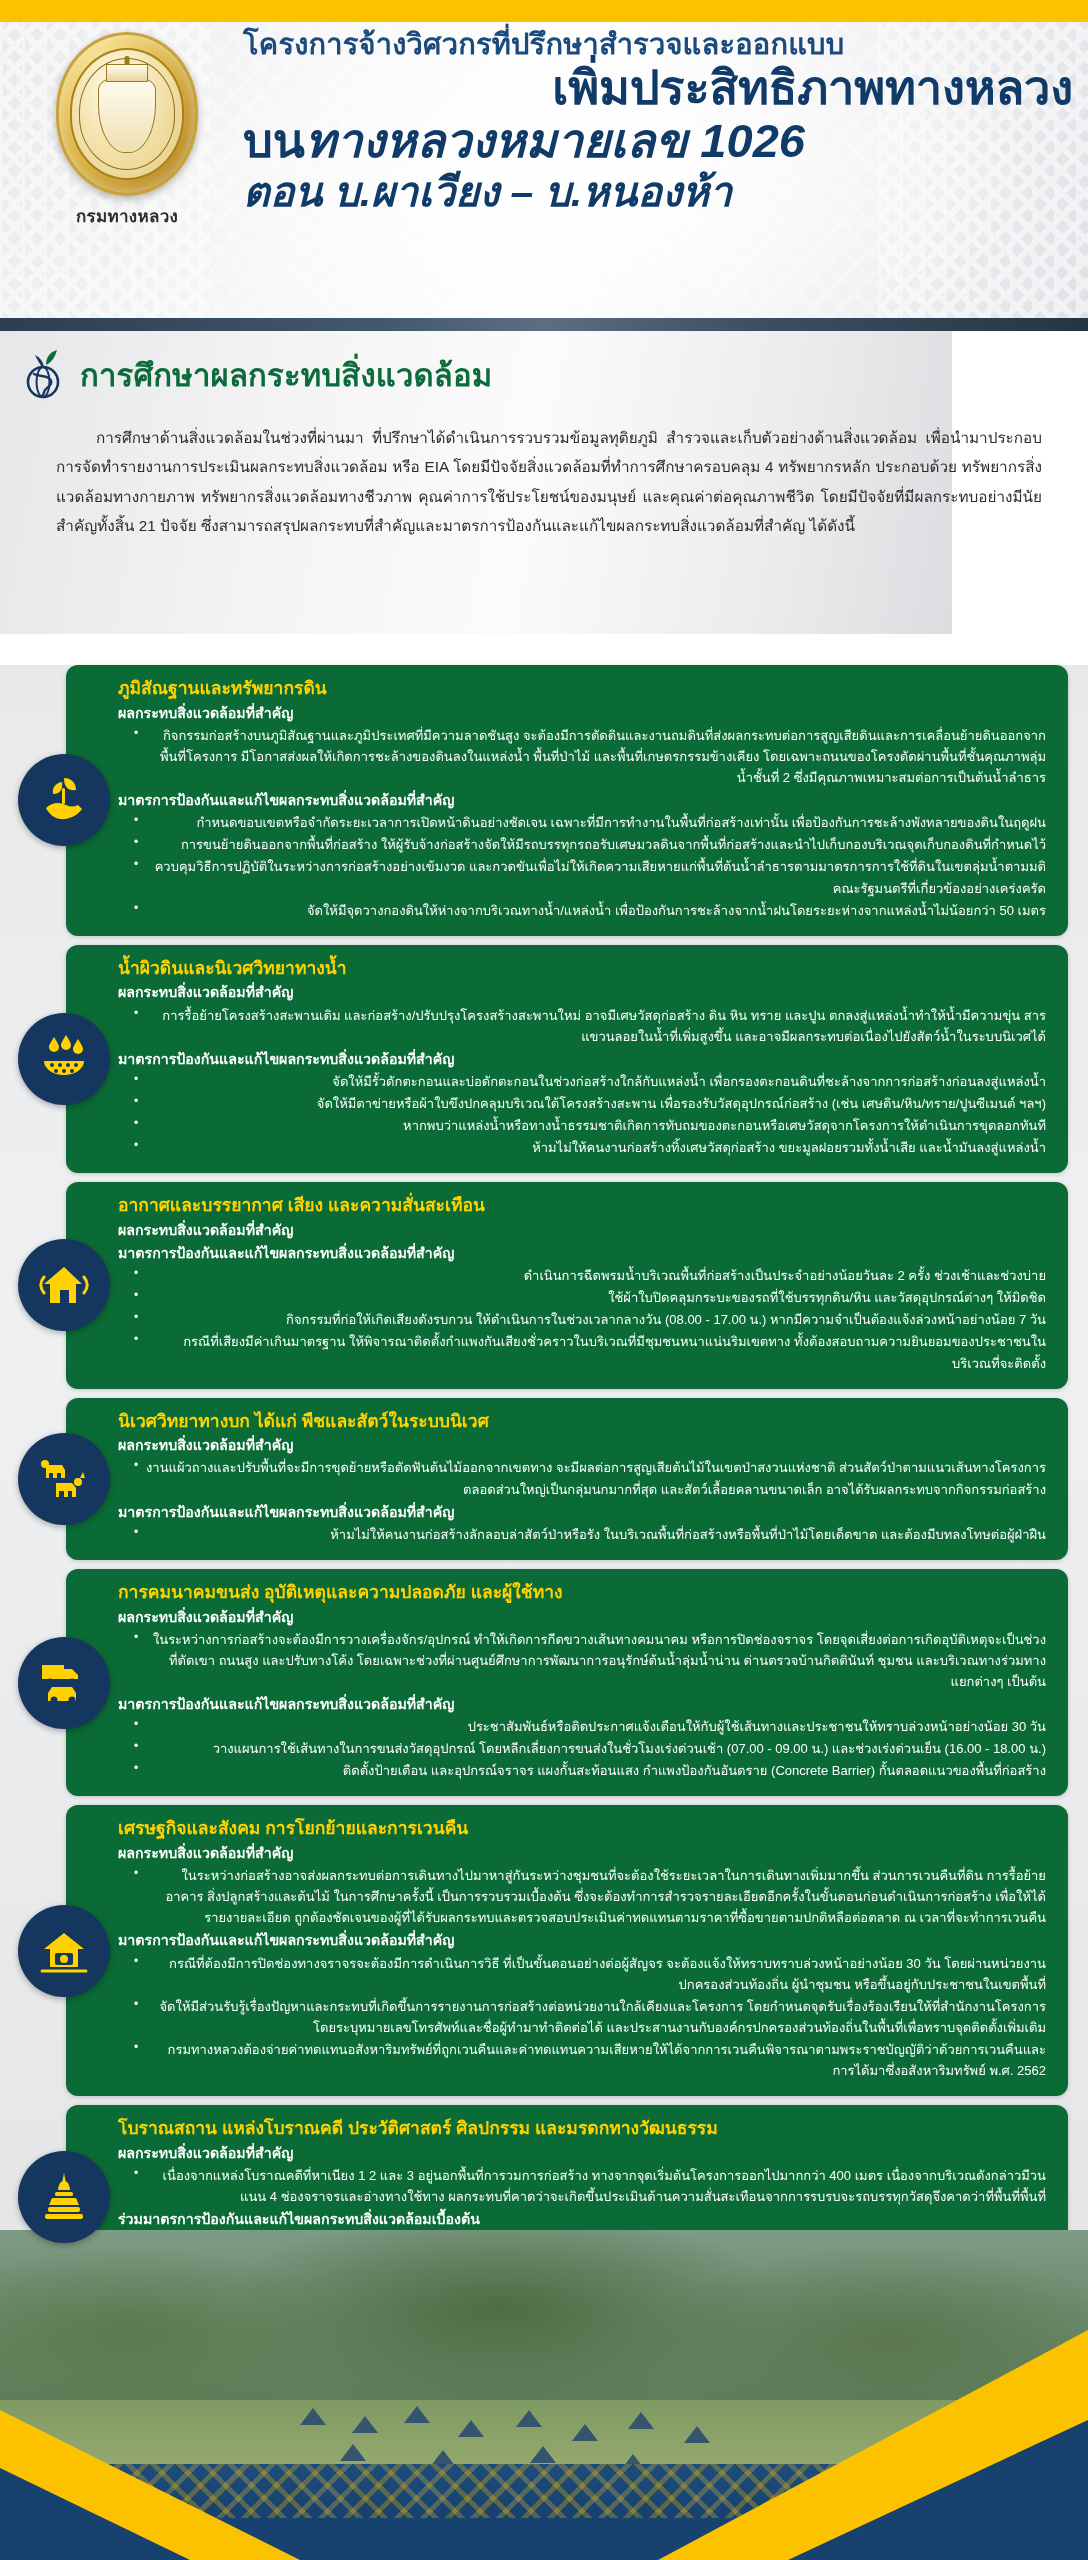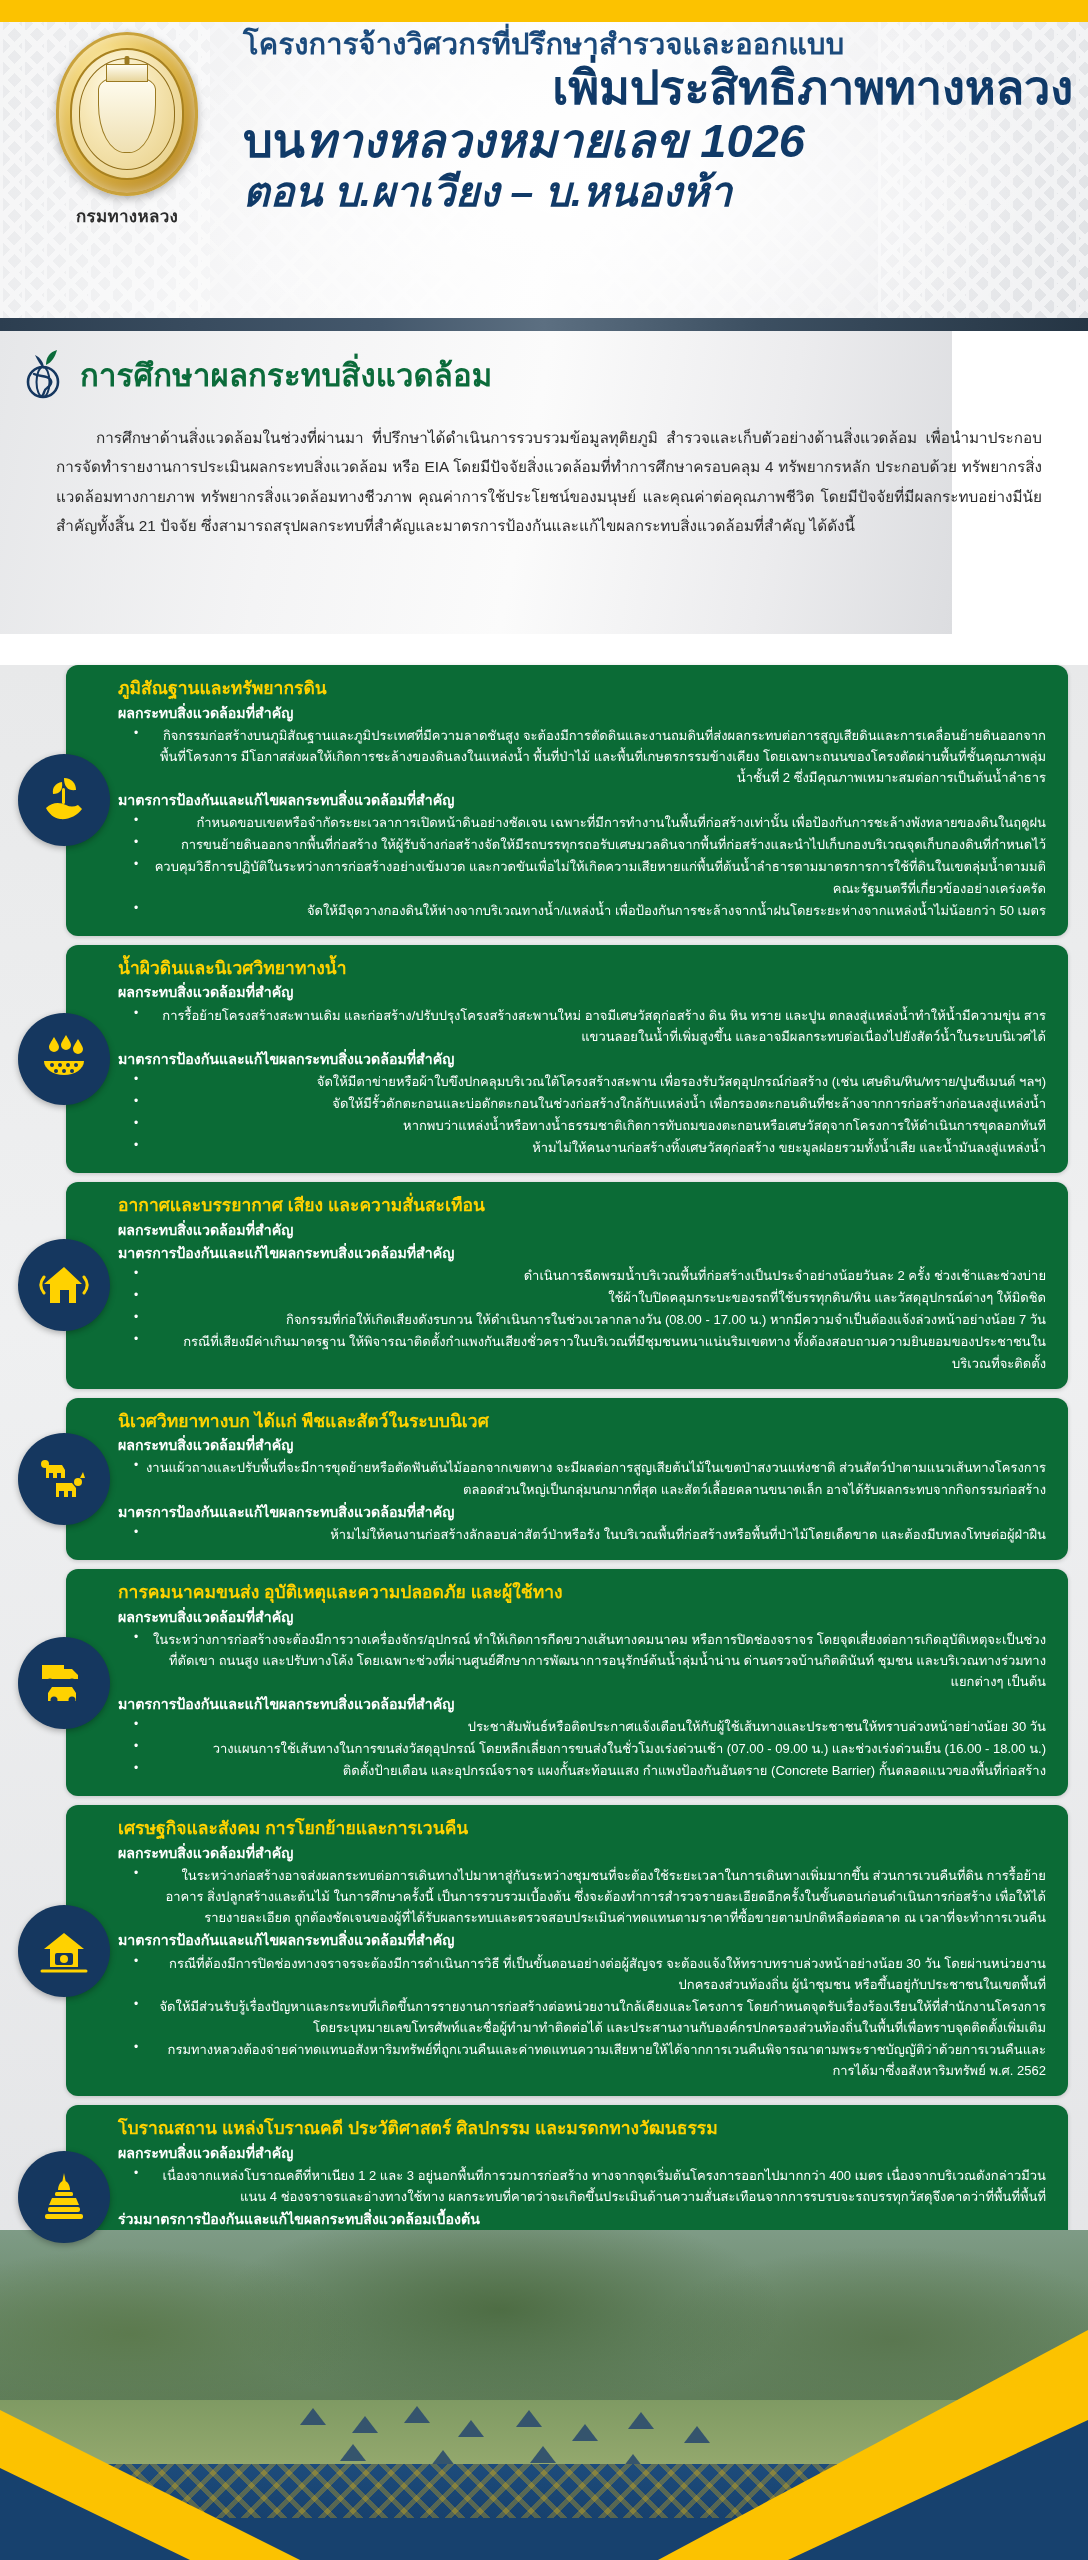--- a/index.html
+++ b/index.html
@@ -375,22 +375,22 @@
         </svg>
       </div>
       <div class="card">
         <div class="card-title">น้ำผิวดินและนิเวศวิทยาทางน้ำ</div>
         <div class="sub-head">ผลกระทบสิ่งแวดล้อมที่สำคัญ</div>
         <ul class="bullets">
           <li>การรื้อย้ายโครงสร้างสะพานเดิม และก่อสร้าง/ปรับปรุงโครงสร้างสะพานใหม่ อาจมีเศษวัสดุก่อสร้าง ดิน หิน ทราย และปูน ตกลงสู่แหล่งน้ำทำให้น้ำมีความขุ่น สารแขวนลอยในน้ำที่เพิ่มสูงขึ้น และอาจมีผลกระทบต่อเนื่องไปยังสัตว์น้ำในระบบนิเวศได้</li>
         </ul>
         <div class="sub-head">มาตรการป้องกันและแก้ไขผลกระทบสิ่งแวดล้อมที่สำคัญ</div>
         <ul class="bullets">
+          <li>จัดให้มีรั้วดักตะกอนและบ่อดักตะกอนในช่วงก่อสร้างใกล้กับแหล่งน้ำ เพื่อกรองตะกอนดินที่ชะล้างจากการก่อสร้างก่อนลงสู่แหล่งน้ำ</li>
           <li>จัดให้มีตาข่ายหรือผ้าใบขึงปกคลุมบริเวณใต้โครงสร้างสะพาน เพื่อรองรับวัสดุอุปกรณ์ก่อสร้าง (เช่น เศษดิน/หิน/ทราย/ปูนซีเมนต์ ฯลฯ)</li>
-          <li>จัดให้มีรั้วดักตะกอนและบ่อดักตะกอนในช่วงก่อสร้างใกล้กับแหล่งน้ำ เพื่อกรองตะกอนดินที่ชะล้างจากการก่อสร้างก่อนลงสู่แหล่งน้ำ</li>
           <li>หากพบว่าแหล่งน้ำหรือทางน้ำธรรมชาติเกิดการทับถมของตะกอนหรือเศษวัสดุจากโครงการให้ดำเนินการขุดลอกทันที</li>
           <li>ห้ามไม่ให้คนงานก่อสร้างทิ้งเศษวัสดุก่อสร้าง ขยะมูลฝอยรวมทั้งน้ำเสีย และน้ำมันลงสู่แหล่งน้ำ</li>
         </ul>
       </div>
     </div>
 
     <div class="card-row">
       <div class="icon-badge">
         <svg viewBox="0 0 56 56" aria-hidden="true">
           <path d="M28 10 L46 27 h-6 v19 H14 V27 H8 Z" fill="#ffd200"></path>

